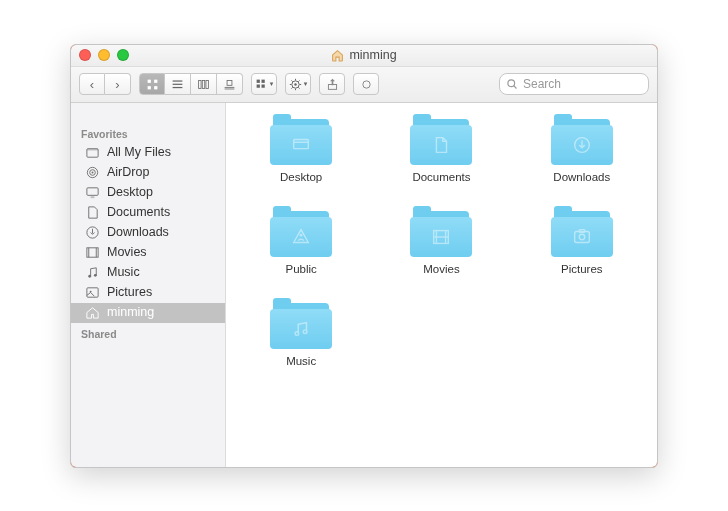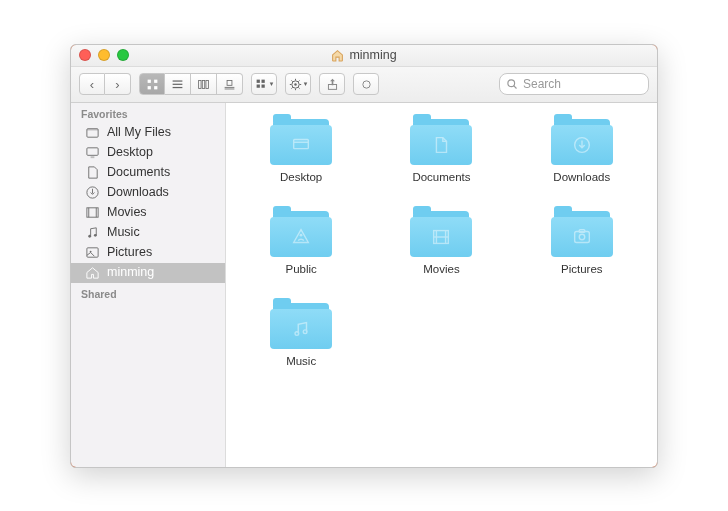--- a/index.html
+++ b/index.html
@@ -16,21 +16,21 @@
   .toolbar { height: 36px; background: linear-gradient(#f7f7f7,#ededed); border-bottom: 1px solid #cfcfcf; display: flex; align-items: center; padding: 0 8px; gap: 8px; }
   .btn-group { display: flex; }
   .tbtn { height: 22px; min-width: 26px; border: 1px solid #c8c8c8; background: linear-gradient(#ffffff,#f1f1f1); display: flex; align-items: center; justify-content: center; font-size: 12px; color: #555; }
   .tbtn + .tbtn { border-left: none; }
   .btn-group .tbtn:first-child { border-radius: 4px 0 0 4px; }
   .btn-group .tbtn:last-child { border-radius: 0 4px 4px 0; }
   .single .tbtn:first-child, .single .tbtn:last-child { border-radius: 4px; }
   .tbtn.active { background: linear-gradient(#b8b8b8,#a8a8a8); color: #fff; }
   .search { flex: 1; max-width: 150px; height: 22px; border: 1px solid #c8c8c8; border-radius: 8px; background: #fff; display: flex; align-items: center; padding: 0 6px; gap: 5px; color: #999; font-size: 12px; margin-left: auto; }
   .body { flex: 1; display: flex; overflow: hidden; }
-  .sidebar { width: 155px; background: #f3f2f4; border-right: 1px solid #dcdcdc; overflow-y: auto; padding-top: 0; }
+  .sidebar { width: 155px; background: #f3f2f4; border-right: 1px solid #dcdcdc; overflow-y: auto; padding-top: 20px; }
   .side-header { font-size: 10.5px; font-weight: 600; color: #8a8a8a; padding: 5px 10px 3px; }
   .side-item { display: flex; gap: 7px; padding: 2.5px 10px 2.5px 14px; font-size: 12.5px; color: #333; cursor: default; }
   .side-item.selected { background: #c2c2c2; color: #fff; }
   .side-ico { width: 15px; height: 15px; display: inline-flex; align-items: center; justify-content: center; color: #6f6f6f; flex-shrink: 0; }
   .side-item.selected .side-ico { color: #fff; }
   .content { flex: 1; background: #fff; padding: 14px 10px; overflow: auto; }
   .grid { display: grid; grid-template-columns: repeat(3, 1fr); gap: 26px 10px; justify-items: center; }
   .folder { display: flex; flex-direction: column; align-items: center; gap: 6px; cursor: default; }
   .folder-label { font-size: 11.5px; color: #333; }
   .folder-ico { width: 62px; height: 48px; position: relative; }
@@ -168,20 +168,30 @@
             <svg viewBox="0 0 16 16">
               <rect x="2" y="4" width="12" height="9" rx="1" fill="none" stroke="currentColor"></rect>
               <rect x="2" y="4" width="12" height="2" fill="currentColor" opacity="0.3"></rect>
             </svg>
           </span>
         <span>All My Files</span>
       </div>
       <div class="side-item">
         <span class="side-ico">
             <svg viewBox="0 0 16 16">
+              <circle cx="8" cy="8" r="5.5" fill="none" stroke="currentColor"></circle>
+              <circle cx="8" cy="8" r="3" fill="none" stroke="currentColor"></circle>
+              <circle cx="8" cy="8" r="1" fill="currentColor"></circle>
+            </svg>
+          </span>
+        <span>AirDrop</span>
+      </div>
+      <div class="side-item">
+        <span class="side-ico">
+            <svg viewBox="0 0 16 16">
               <rect x="2" y="3" width="12" height="8" rx="1" fill="none" stroke="currentColor"></rect>
               <rect x="6" y="12" width="4" height="2" fill="currentColor" opacity="0.4"></rect>
             </svg>
           </span>
         <span>Desktop</span>
       </div>
       <div class="side-item">
         <span class="side-ico">
             <svg viewBox="0 0 16 16">
               <path d="M4 2h6l3 3v9H4z" fill="none" stroke="currentColor"></path>

